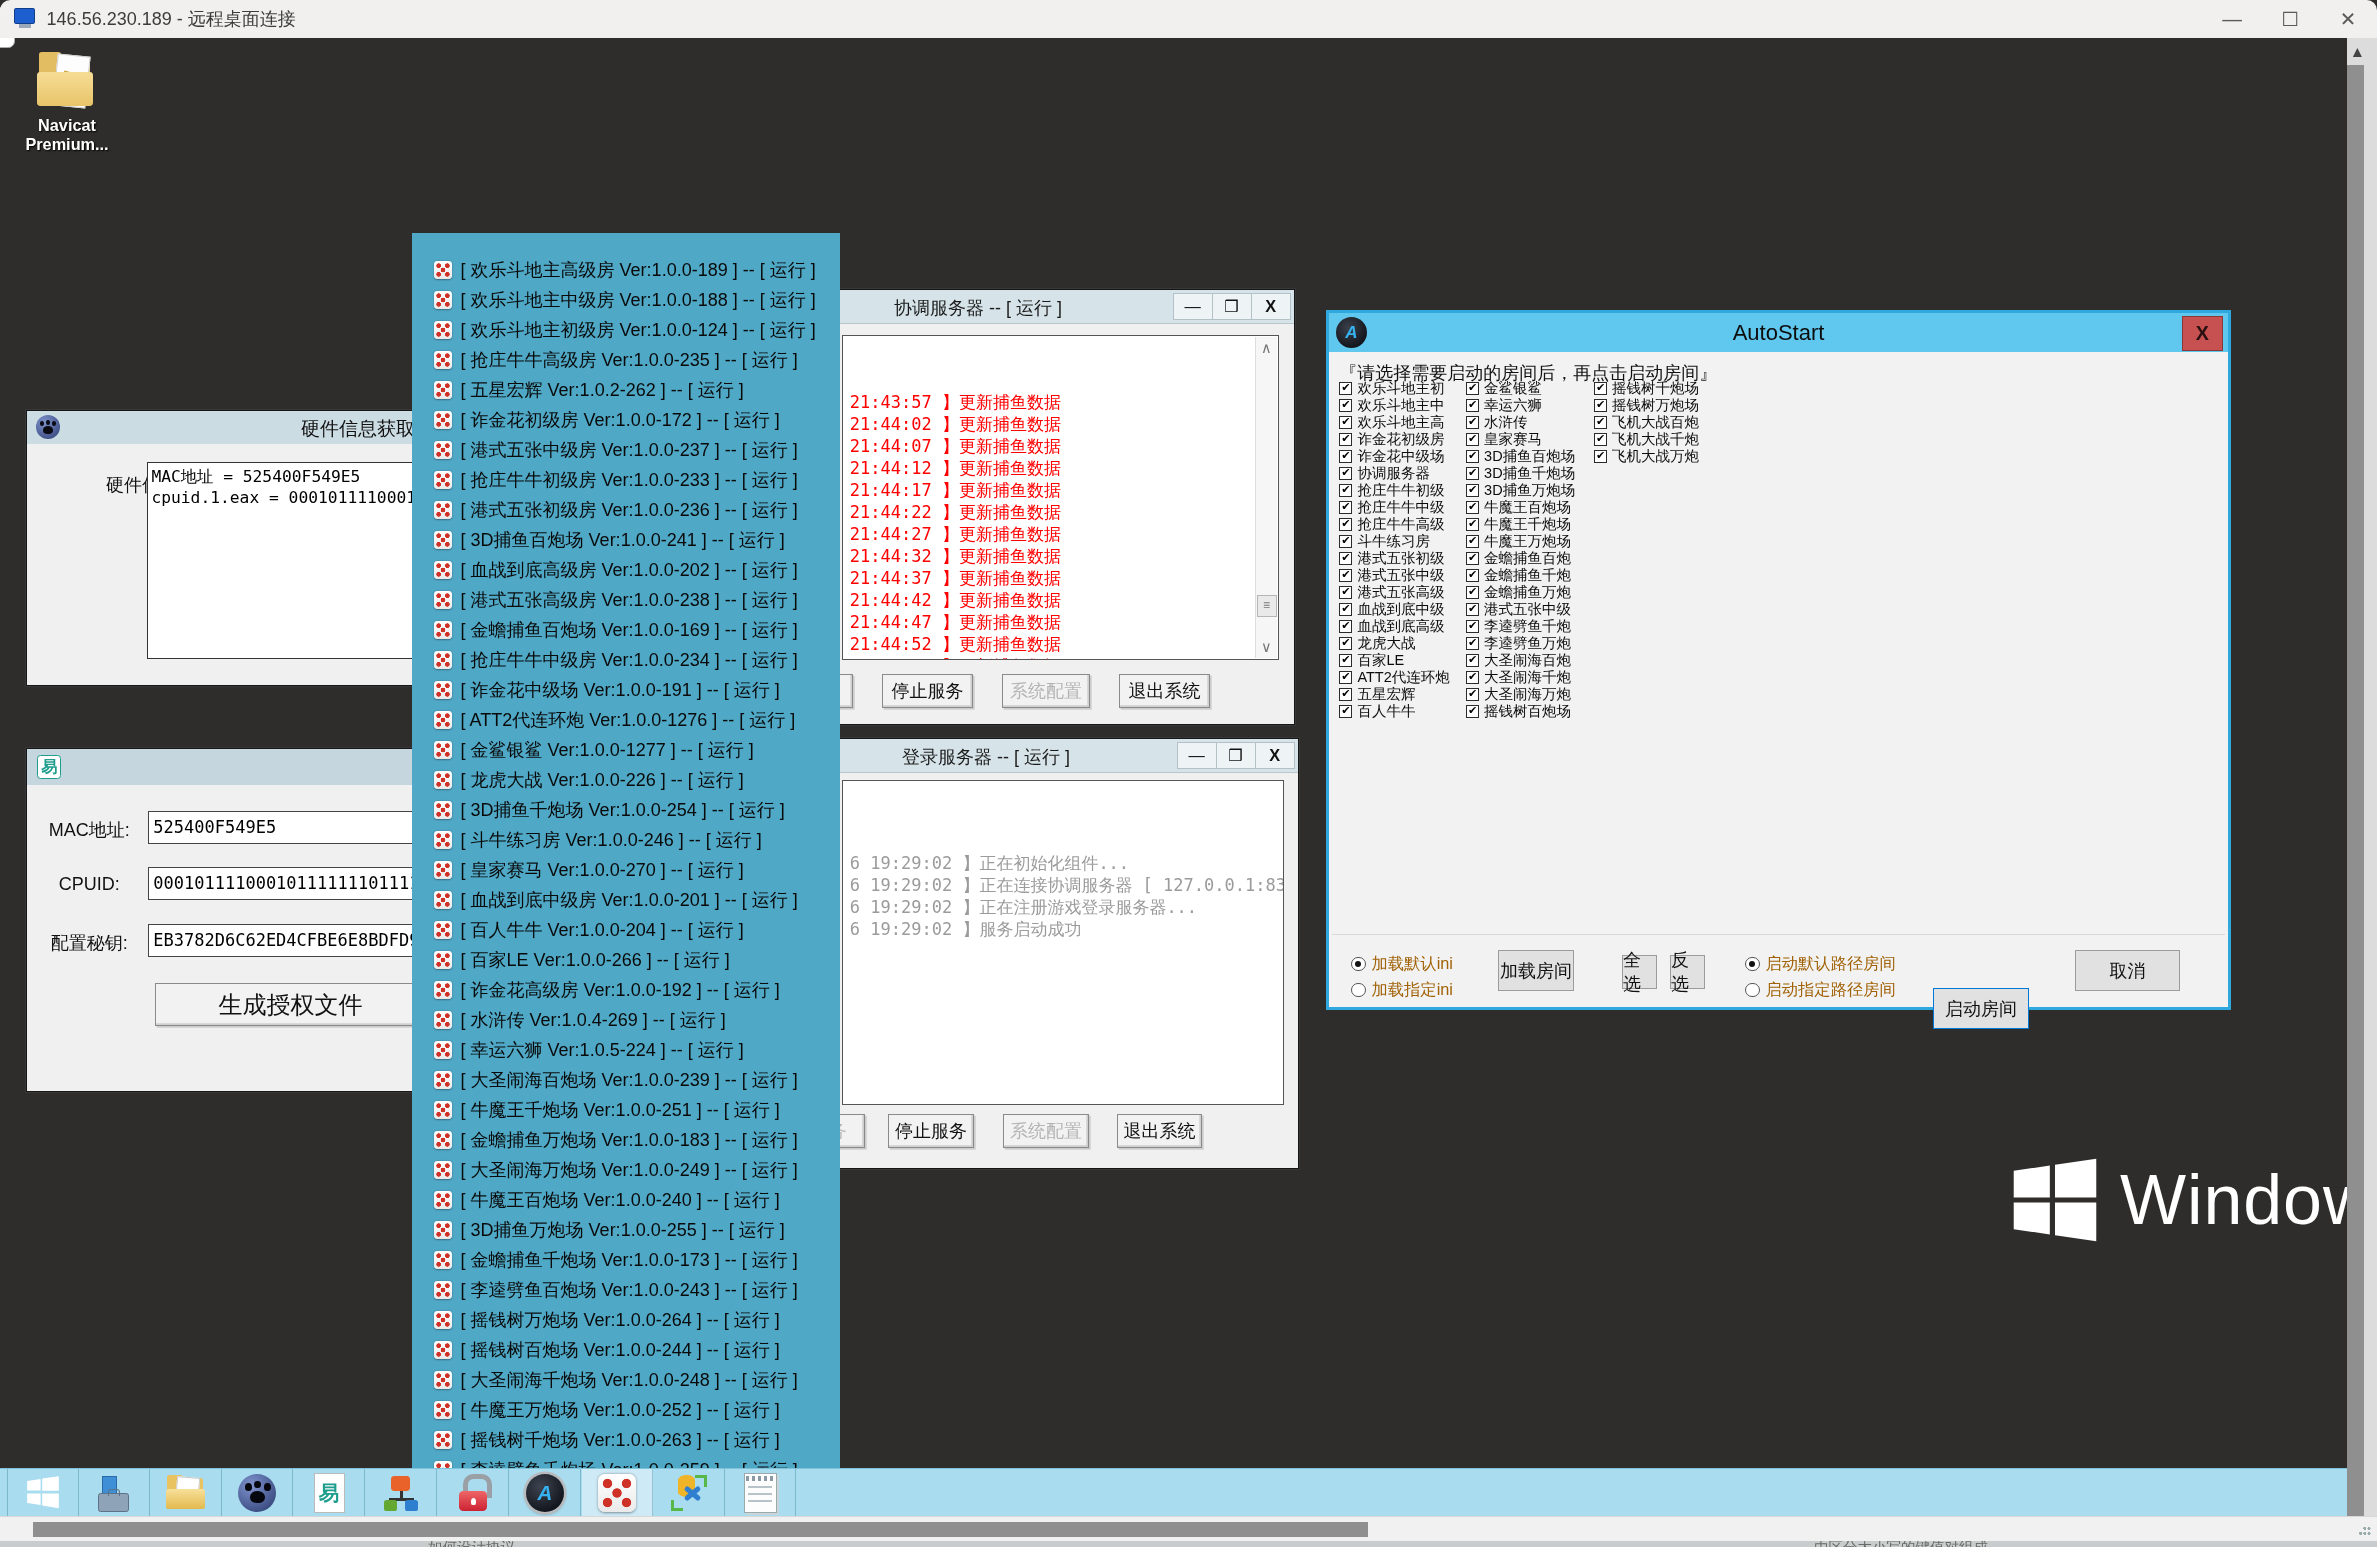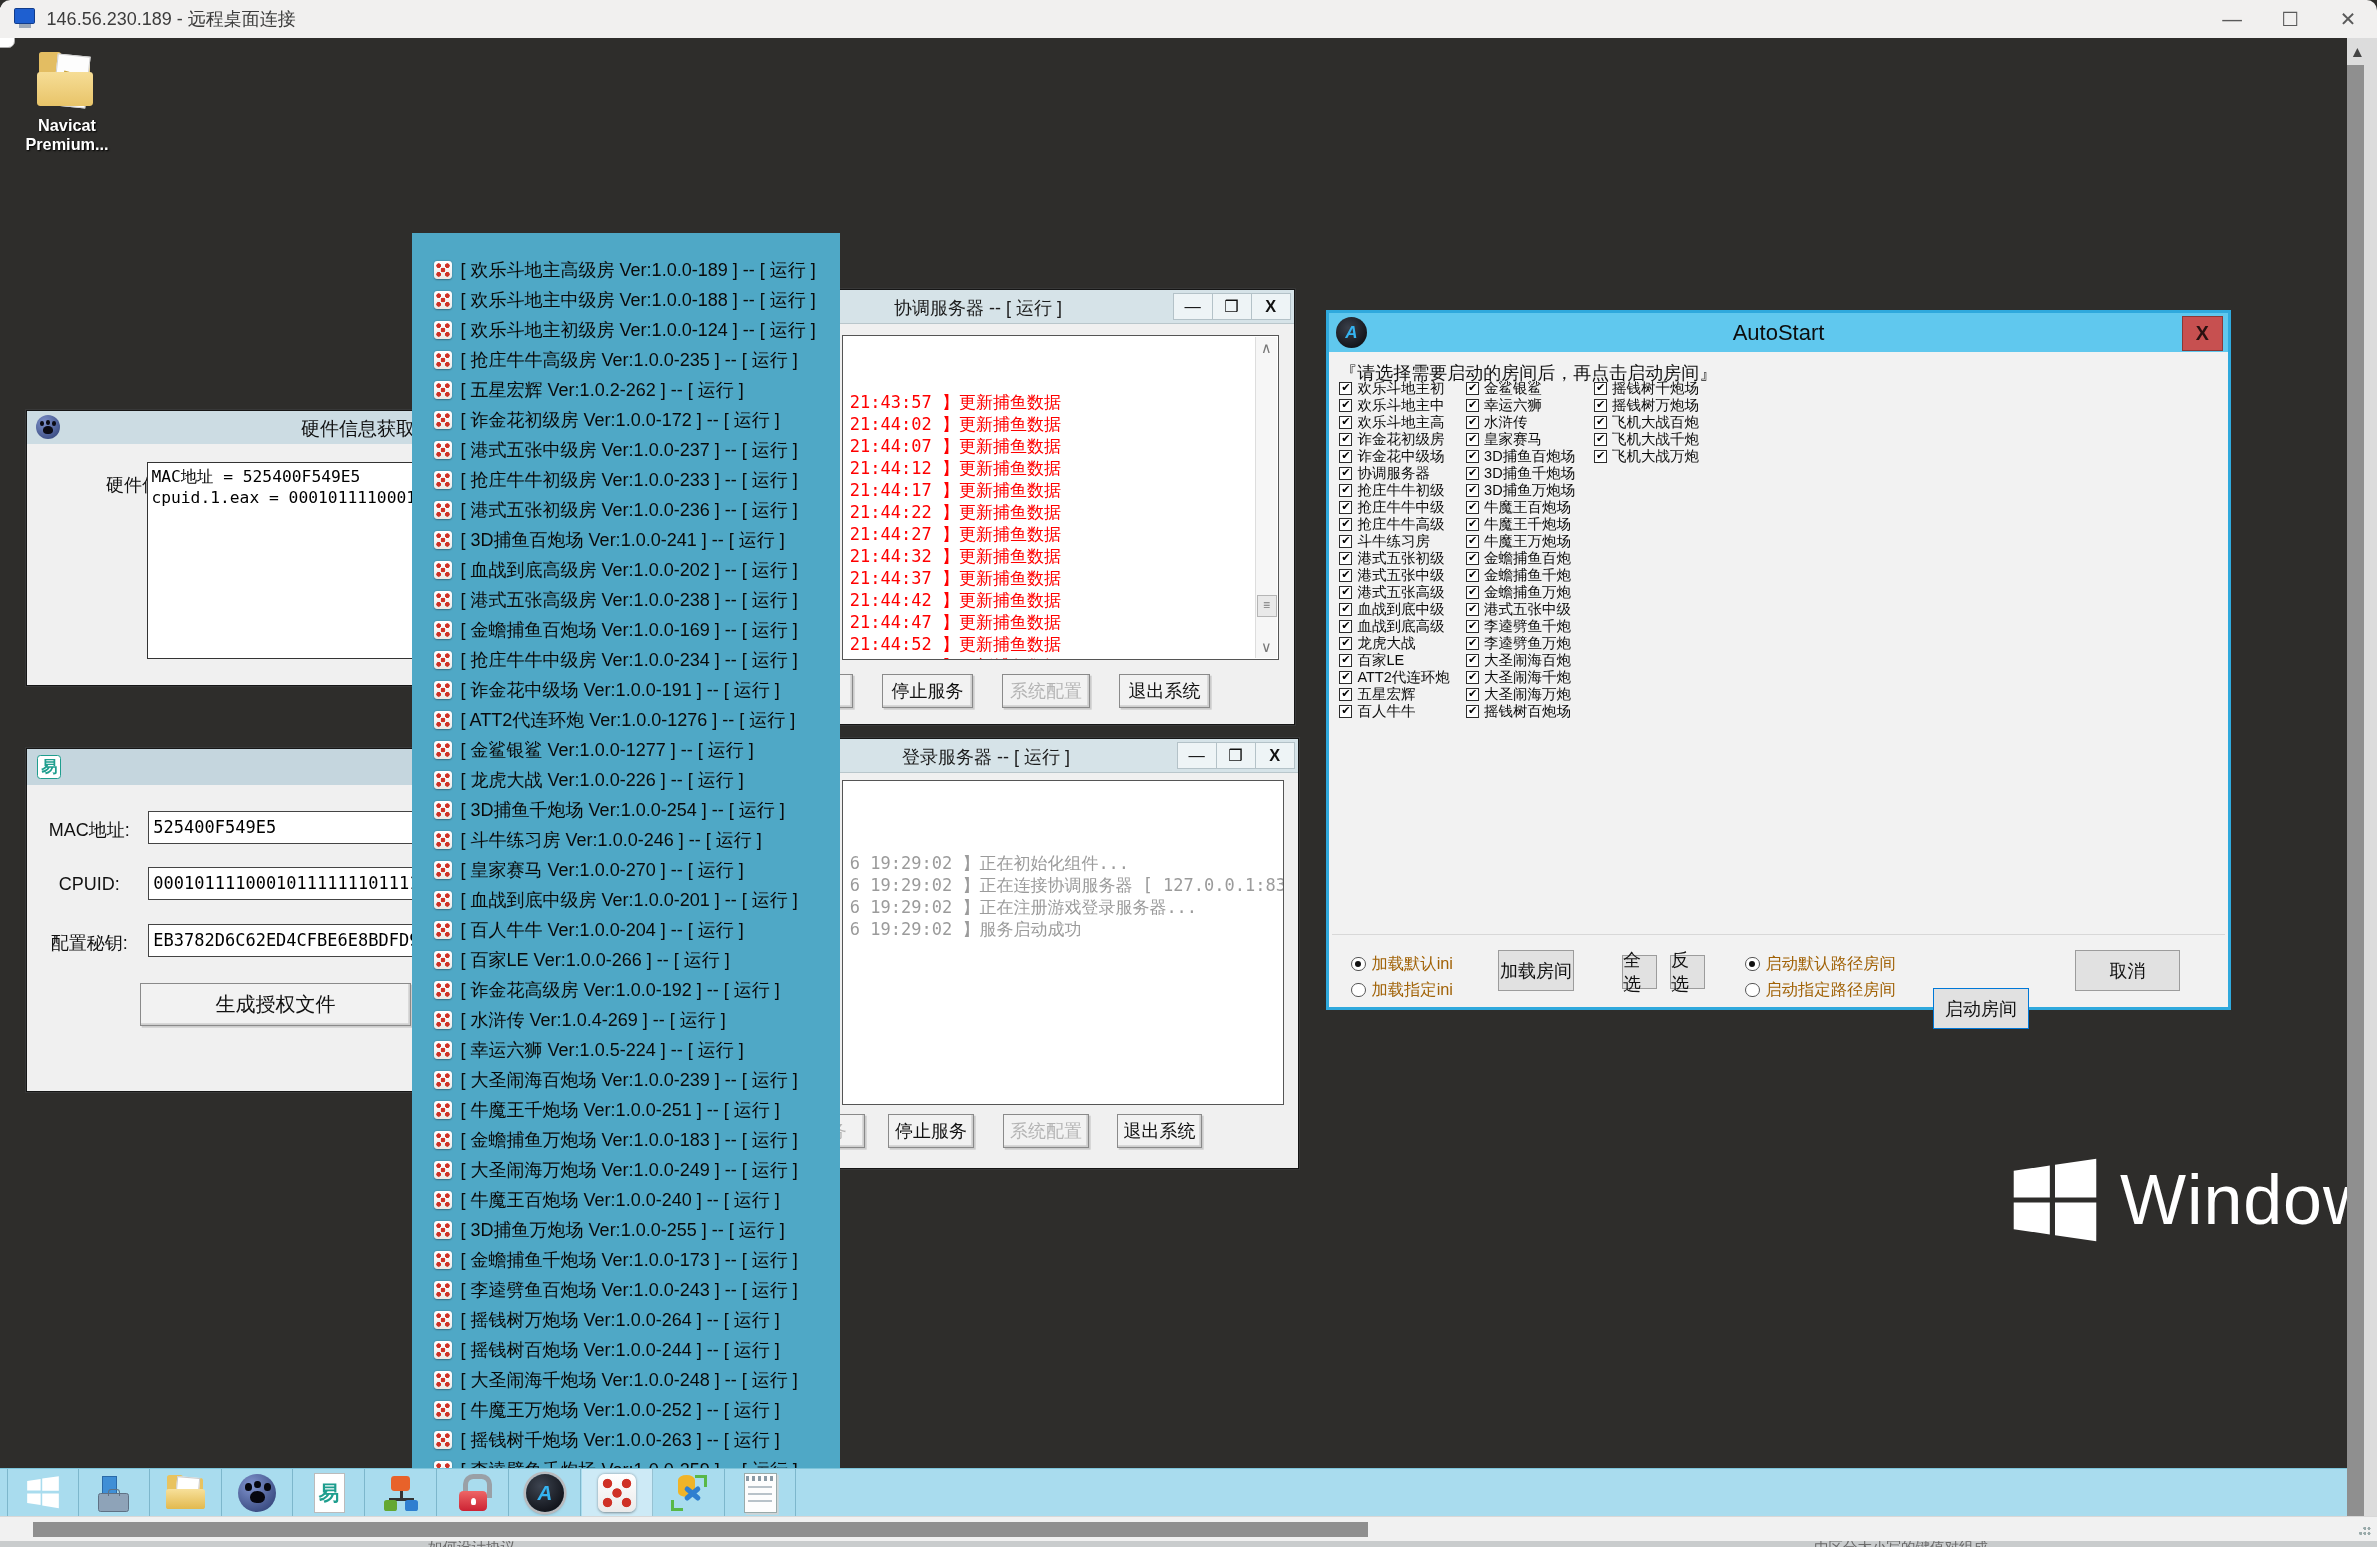--- a/index.html
+++ b/index.html
@@ -76,21 +76,21 @@
      font-family:"DejaVu Sans Mono","Liberation Mono",monospace;font-size:16.3px;line-height:21.4px;color:#000;padding:2.6px 0 0 3.4px;white-space:pre;overflow:hidden;}
   
   #kg-window{left:26px;top:710px;width:402px;height:342px;z-index:2;}
   #kg-window .titlebar2{position:absolute;left:0;top:0;right:0;height:36px;background:#c5d6de;display:flex;align-items:center;}
   .ez-ico{width:22px;height:22px;margin-left:10.3px;background:#fff;border:1.7px solid #1f9e8e;border-radius:3.4px;
      color:#1f9e8e;font-size:16.3px;font-weight:bold;display:flex;align-items:center;justify-content:center;}
   .kg-row{position:absolute;left:0;width:100%;}
   .kg-label{position:absolute;font-size:18px;color:#111;text-align:center;width:111px;}
   .kg-input{position:absolute;left:121px;width:291px;height:31px;background:#fff;border:0.9px solid #444;
      font-family:"DejaVu Sans Mono","Liberation Mono",monospace;font-size:17px;color:#000;line-height:31px;padding-left:4.3px;white-space:nowrap;overflow:hidden;}
-  #kg-generate{left:113px;top:234px;width:269px;height:41px;font-size:20px;}
+  #kg-generate{left:128px;top:234px;width:269px;height:41px;font-size:24px;}
   
   #coord-window{left:749px;top:251px;width:544px;height:434px;z-index:3;}
   #login-window{left:749px;top:700px;width:548px;height:429px;z-index:3;}
   
   #autostart{position:absolute;left:1326px;top:272px;width:905px;height:700px;z-index:6;
      border:3.4px solid #2fa9dd;background:#f2f2f2;box-sizing:border-box;}
   #as-titlebar{position:absolute;left:0;top:0;right:0;height:39px;background:#60c8ee;}
   #as-title{position:absolute;left:0;right:0;top:6.8px;text-align:center;font-size:22px;color:#0d0d0d;}
   #as-icon{position:absolute;left:6.8px;top:4.3px;width:31px;height:31px;border-radius:50%;
      background:radial-gradient(circle at 40% 35%,#3a3f4a,#05060a);display:flex;align-items:center;justify-content:center;}

